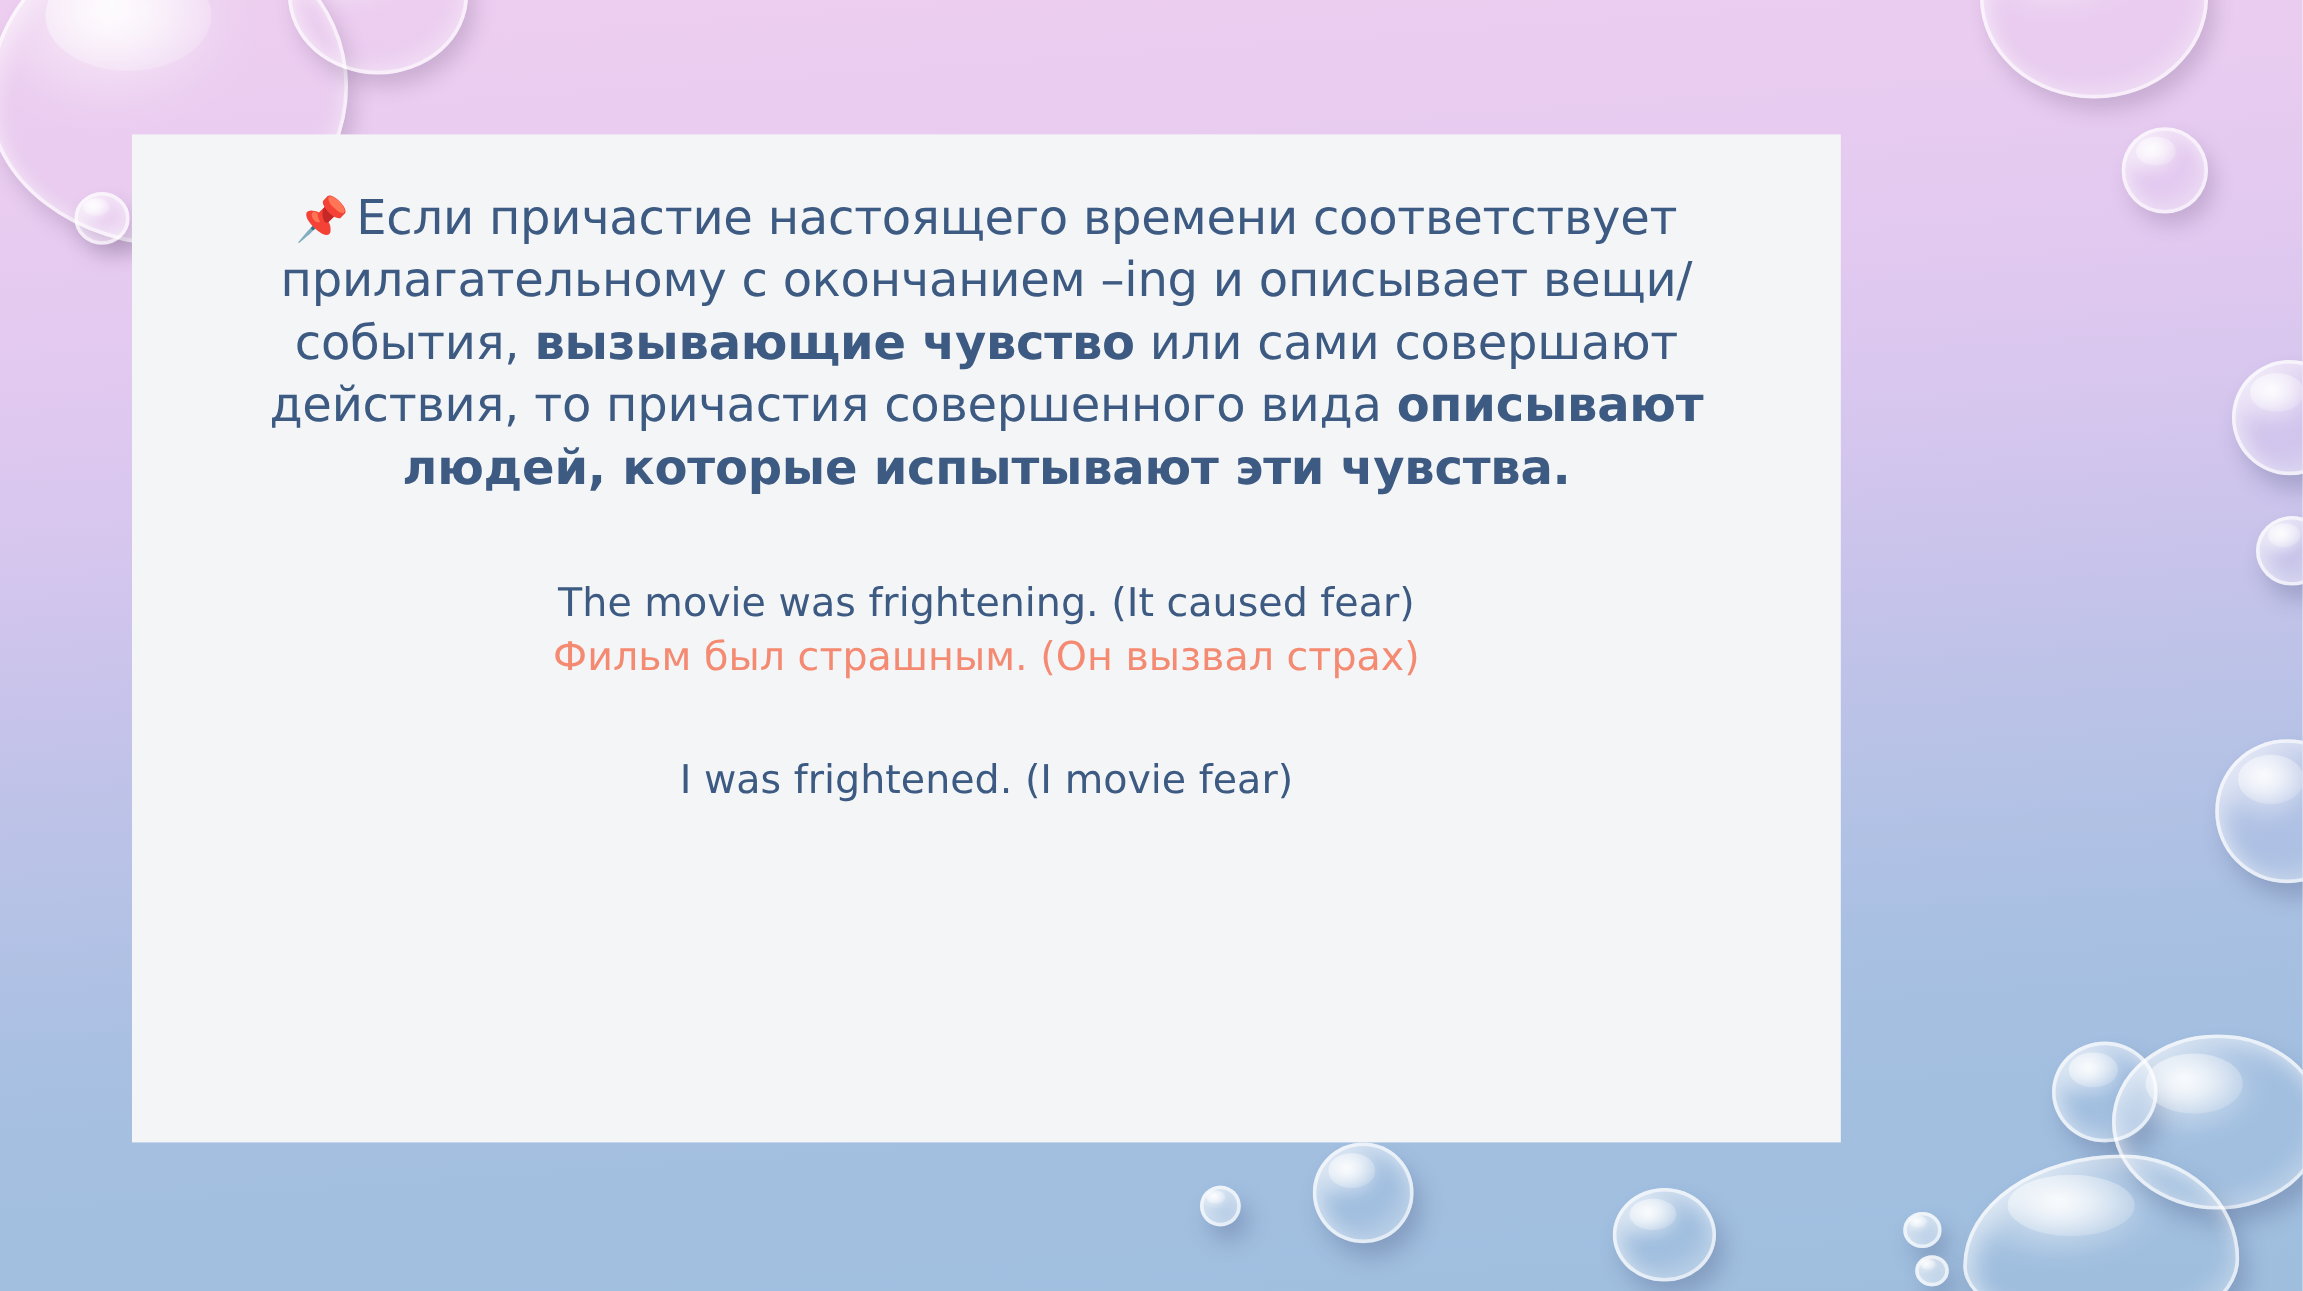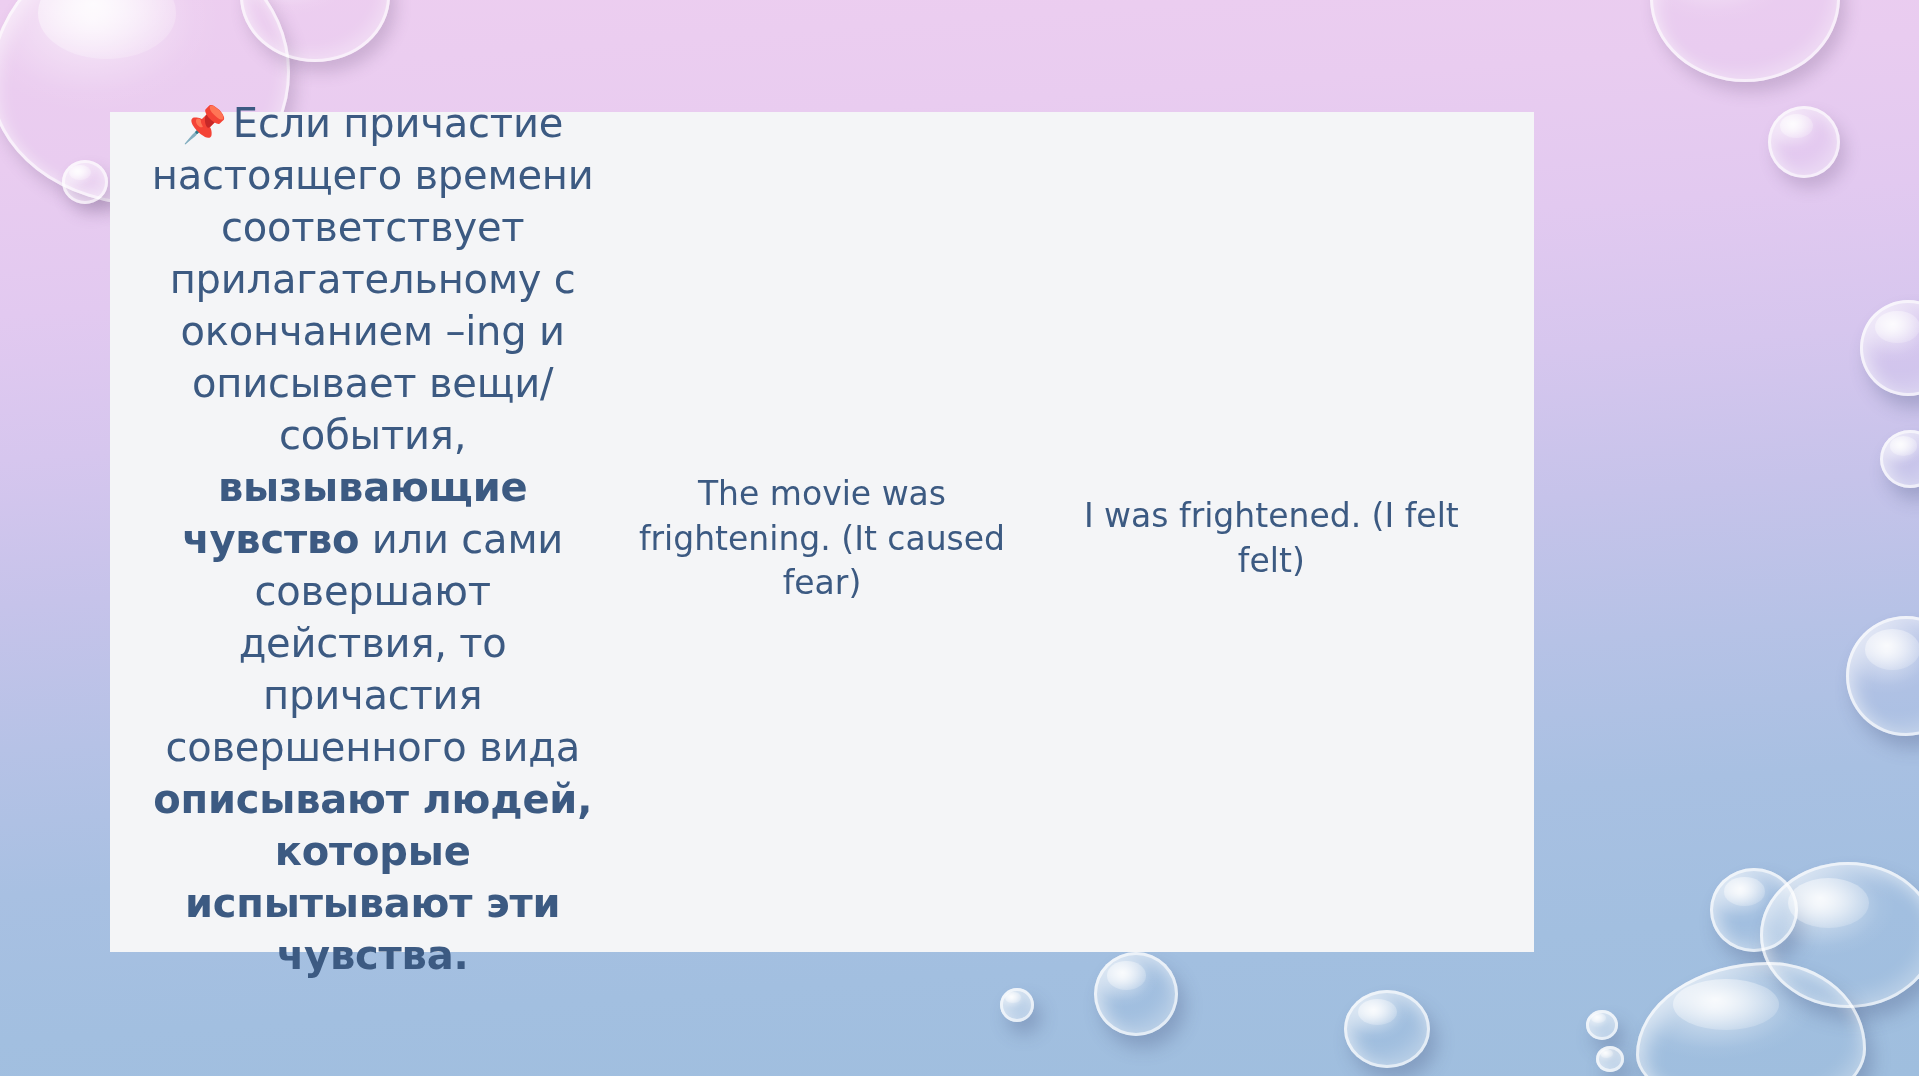--- a/index.html
+++ b/index.html
@@ -82,21 +82,21 @@
   #d16{ left:1880px; top:430px;  width:60px;  height:58px; }
 
   
   #card {
     position:absolute;
     left:110px; top:112px;
     width:1424px; height:840px;
     background:#f4f5f7;
     padding:44px 38px 30px;
     display:flex;
-    flex-direction:row;
+    flex-direction:column;
     align-items:center;
   }
 
   .para {
     width:100%;
     text-align:center;
     color:#3c5a82;
     font-size:40px;
     line-height:1.30;
     font-family:"DejaVu Sans", sans-serif;
@@ -143,19 +143,20 @@
 
   <div id="card">
 
     <div class="para">
       <span class="pin">📌</span><span>Если причастие настоящего времени соответствует прилагательному с окончанием –ing и описывает вещи/события, </span><b>вызывающие чувство</b><span> или сами совершают действия, то причастия совершенного вида </span><b>описывают людей, которые испытывают эти чувства.</b>
     </div>
 
     <div class="spacer-a"></div>
 
     <div class="example en">The movie was frightening. (It caused fear)</div>
+    <div class="example ru">Фильм был страшным. (Он вызвал страх)</div>
 
     <div class="spacer-b"></div>
 
-    <div class="example en">I was frightened. (I felt felt)</div>
+    <div class="example en">I was frightened. (I movie fear)</div>
 
   </div>
 </div>
 
 </body></html>

